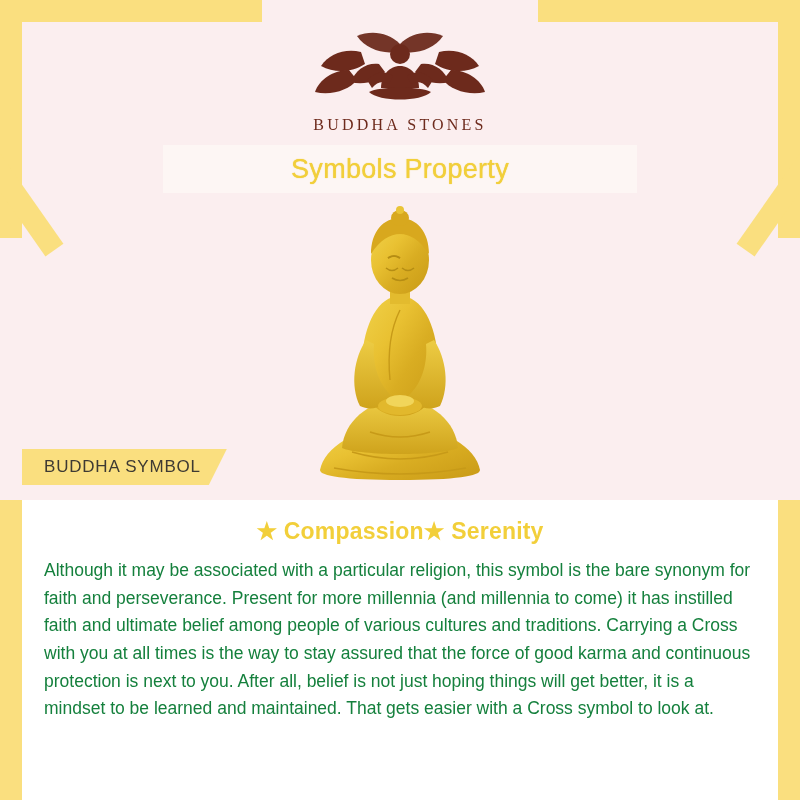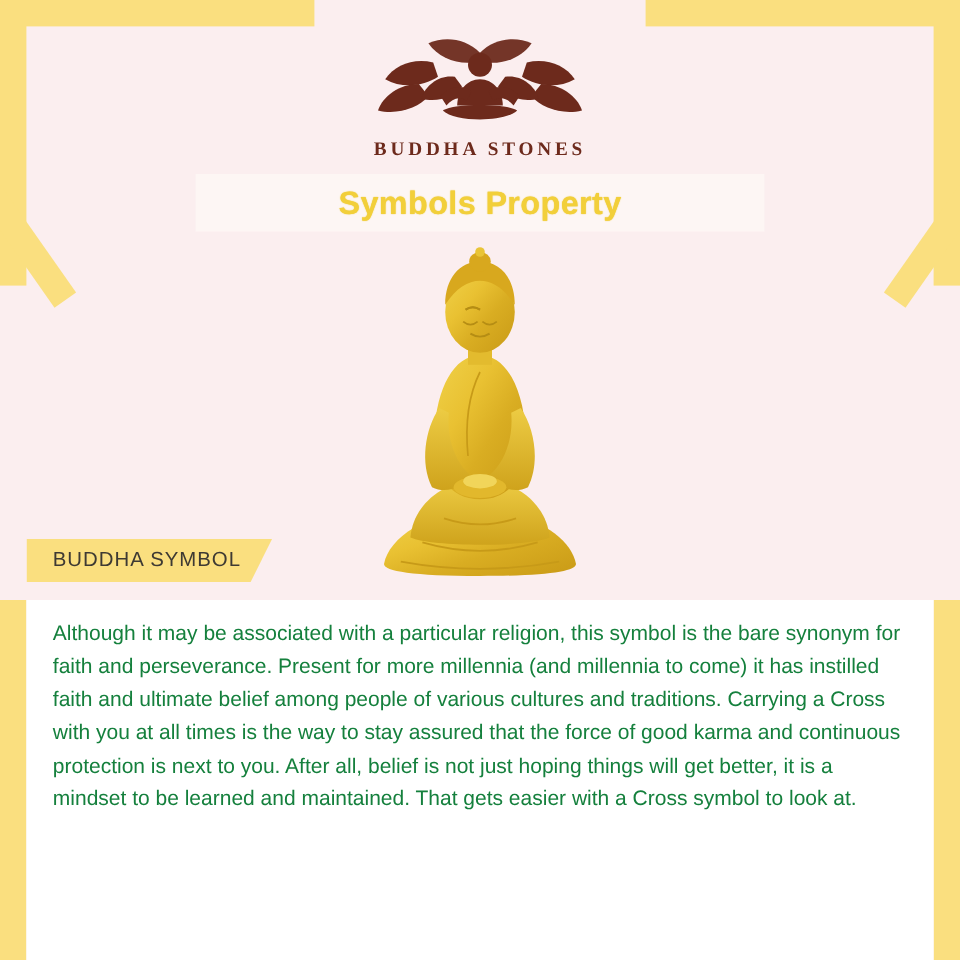--- a/index.html
+++ b/index.html
@@ -90,39 +90,39 @@
   }
   .logo-mark {
     display: block;
     margin: 0 auto;
   }
   .logo-text {
     margin-top: 6px;
     font-size: 16px;
     letter-spacing: 3.2px;
     color: #6d2a1c;
-    font-weight: 700;
+    font-weight: 400;
     font-family: "Liberation Serif", serif;
   }
 
   
   .title-bar {
     position: absolute;
     left: 163px;
     top: 145px;
     width: 474px;
     height: 48px;
     background: #fdf6f4;
     display: flex;
     align-items: center;
     justify-content: center;
   }
   .title-text {
     font-size: 27px;
-    font-weight: 700;
+    font-weight: 400;
     color: #f2cf3a;
     letter-spacing: 0.3px;
     text-shadow: 0 0 1px #e9c52e;
   }
 
   
   .hero {
     position: absolute;
     left: 0;
     top: 200px;
@@ -267,16 +267,17 @@
       <path d="M34 268 q66 12 132 0" stroke="#c79a18" stroke-width="1.5" fill="none"></path>
       <path d="M100 110 q-14 28 -10 70" stroke="#c79a18" stroke-width="1.4" fill="none"></path>
     </svg>
   </div>
 
   <div class="ribbon">
     <span class="ribbon-label">BUDDHA SYMBOL</span>
   </div>
 
   <div class="content">
+    <div class="subtitle">★ Compassion★ Serenity</div>
     <div class="body-text">Although it may be associated with a particular religion, this symbol is the bare synonym for faith and perseverance. Present for more millennia (and millennia to come) it has instilled faith and ultimate belief among people of various cultures and traditions. Carrying a Cross with you at all times is the way to stay assured that the force of good karma and continuous protection is next to you. After all, belief is not just hoping things will get better, it is a mindset to be learned and maintained. That gets easier with a Cross symbol to look at.</div>
   </div>
 
 </div>
 
 </body></html>

